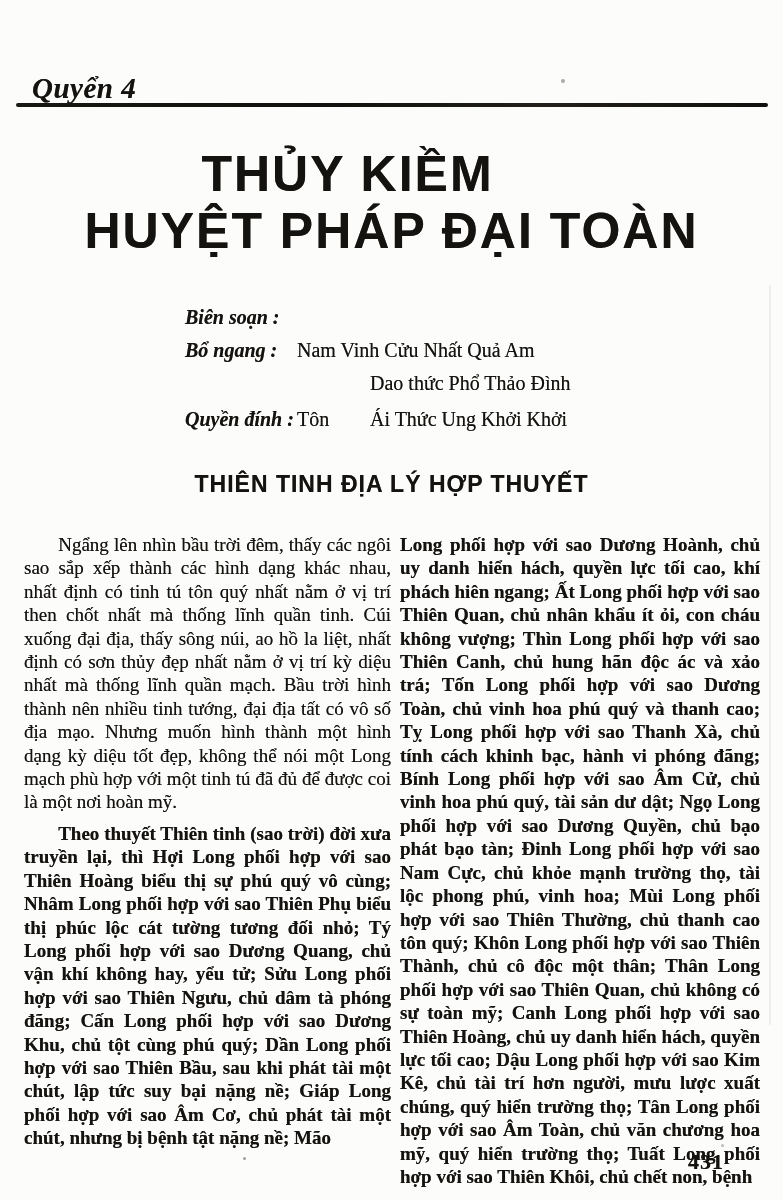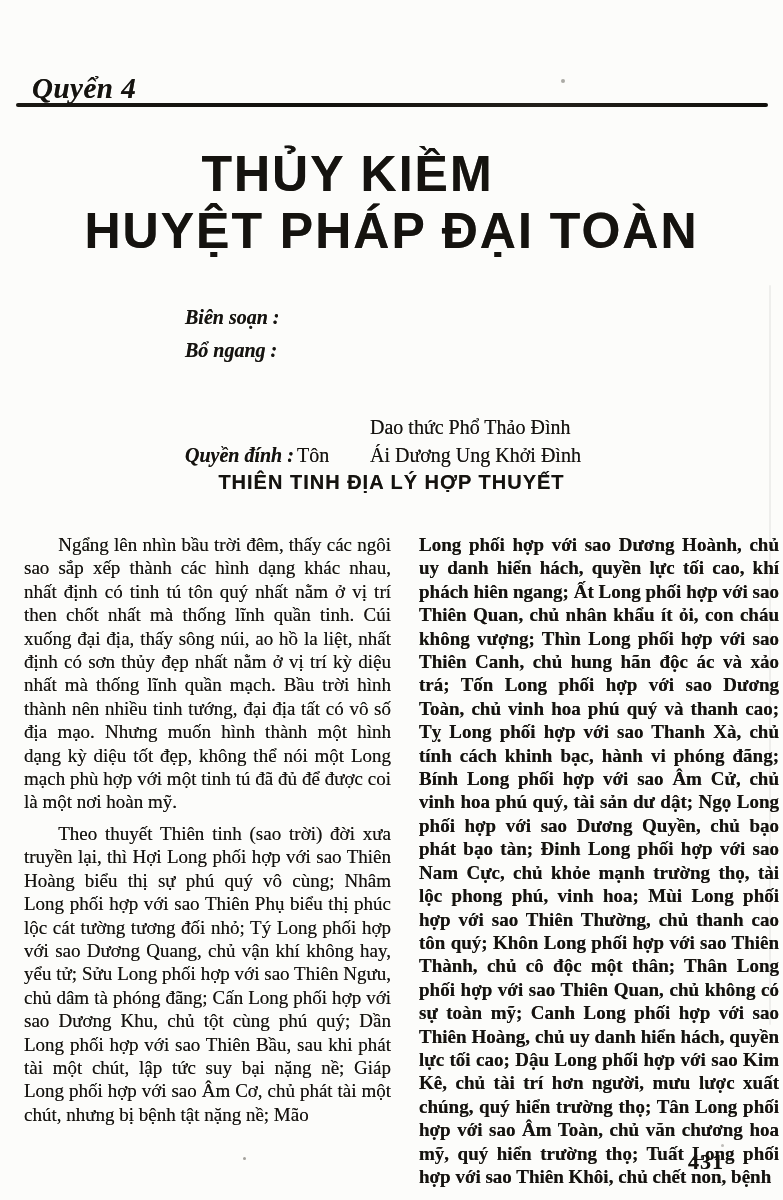--- a/index.html
+++ b/index.html
@@ -38,38 +38,38 @@
   }
   .title .t1{display:block;padding-right:88px;}
   .title .t2{display:block;}
   .credits{
     position:absolute;left:185px;top:306px;
     font-size:20px;line-height:22px;
   }
   .crow{display:flex;align-items:flex-end;margin-bottom:11px;}
   .clabel{width:112px;flex:none;font-style:italic;font-weight:700;}
   .cname{width:73px;flex:none;}
-  .cblock{display:flex;flex-direction:column;gap:6px;margin-top:44px;}
+  .cblock{display:flex;flex-direction:column;gap:14px;}
   .section-heading{
     position:absolute;left:0;top:471px;width:783px;margin:0;
     text-align:center;
     font-family:"Liberation Sans",sans-serif;
-    font-weight:700;font-size:20px;letter-spacing:1px;
+    font-weight:700;font-size:23px;letter-spacing:1px;
   }
   .body-columns{
     position:absolute;left:24px;top:533px;width:740px;
-    display:flex;gap:28px;
+    display:flex;gap:9px;
     font-size:19px;line-height:23.4px;
     text-align:justify;text-justify:inter-word;
   }
   .col-left{width:367px;flex:none;}
   .col-right{width:360px;flex:none;font-weight:bold;}
   .para{margin:0;}
   .para.indent{text-indent:1.8em;}
-  .para.p2{margin-top:8px;}
+  .para.p2{margin-top:8px;font-weight:bold;}
   .page-number{
     position:absolute;left:688px;top:1149px;
     font-weight:700;font-size:22px;letter-spacing:1px;
   }
   
   .artifact{position:absolute;background:#4a463e;border-radius:50%;}
   .artifact.a1{left:561px;top:79px;width:4px;height:4px;opacity:.45;}
   .artifact.a2{left:243px;top:1157px;width:3px;height:3px;opacity:.5;}
   .artifact.a3{left:721px;top:1144px;width:3px;height:3px;opacity:.35;}
   .streak{
@@ -89,27 +89,28 @@
     <span class="t1">THỦY KIỀM</span>
     <span class="t2">HUYỆT PHÁP ĐẠI TOÀN</span>
   </h1>
 
   <section class="credits">
     <div class="crow">
       <span class="clabel">Biên soạn :</span>
     </div>
     <div class="crow">
       <span class="clabel">Bổ ngang :</span>
+      <span class="cvalue">Nam Vinh Cửu Nhất Quả Am</span>
     </div>
     <div class="crow">
       <span class="clabel">Quyền đính :</span>
       <span class="cvalue cname">Tôn</span>
       <span class="cblock">
         <span>Dao thức Phổ Thảo Đình</span>
-        <span>Ái Dương Ung Khởi Đình</span>
+        <span>Ái Thức Ung Khởi Khởi</span>
       </span>
     </div>
   </section>
 
   <h2 class="section-heading">THIÊN TINH ĐỊA LÝ HỢP THUYẾT</h2>
 
   <main class="body-columns">
     <div class="col col-left">
       <p class="para indent">Ngẩng lên nhìn bầu trời đêm, thấy các ngôi sao sắp xếp thành các hình dạng khác nhau, nhất định có tinh tú tôn quý nhất nằm ở vị trí then chốt nhất mà thống lĩnh quần tinh. Cúi xuống đại địa, thấy sông núi, ao hồ la liệt, nhất định có sơn thủy đẹp nhất nằm ở vị trí kỳ diệu nhất mà thống lĩnh quần mạch. Bầu trời hình thành nên nhiều tinh tướng, đại địa tất có vô số địa mạo. Nhưng muốn hình thành một hình dạng kỳ diệu tốt đẹp, không thể nói một Long mạch phù hợp với một tinh tú đã đủ để được coi là một nơi hoàn mỹ.</p>
       <p class="para indent p2">Theo thuyết Thiên tinh (sao trời) đời xưa truyền lại, thì Hợi Long phối hợp với sao Thiên Hoàng biểu thị sự phú quý vô cùng; Nhâm Long phối hợp với sao Thiên Phụ biểu thị phúc lộc cát tường tương đối nhỏ; Tý Long phối hợp với sao Dương Quang, chủ vận khí không hay, yểu tử; Sửu Long phối hợp với sao Thiên Ngưu, chủ dâm tà phóng đãng; Cấn Long phối hợp với sao Dương Khu, chủ tột cùng phú quý; Dần Long phối hợp với sao Thiên Bầu, sau khi phát tài một chút, lập tức suy bại nặng nề; Giáp Long phối hợp với sao Âm Cơ, chủ phát tài một chút, nhưng bị bệnh tật nặng nề; Mão</p>

